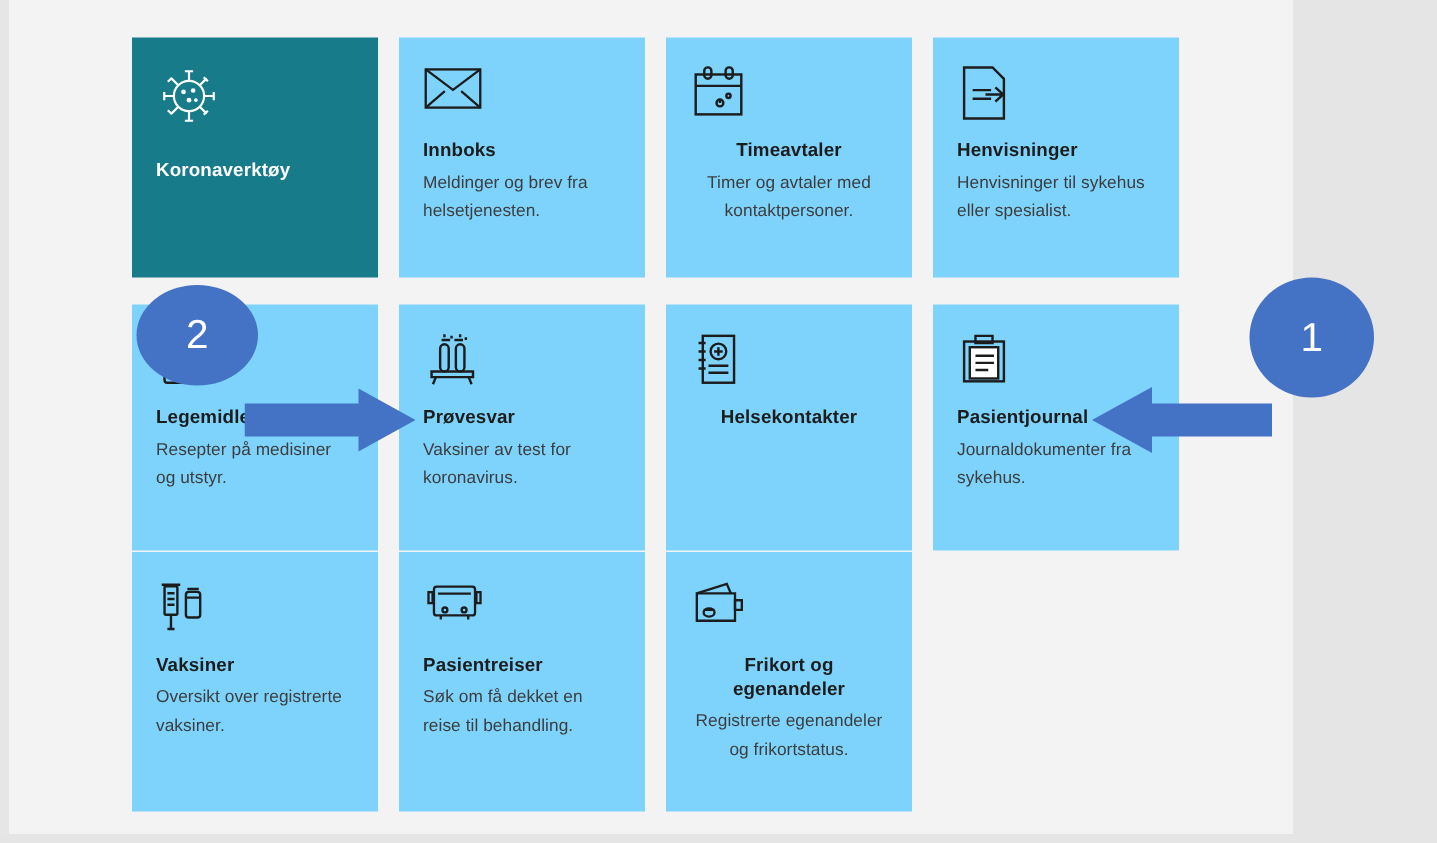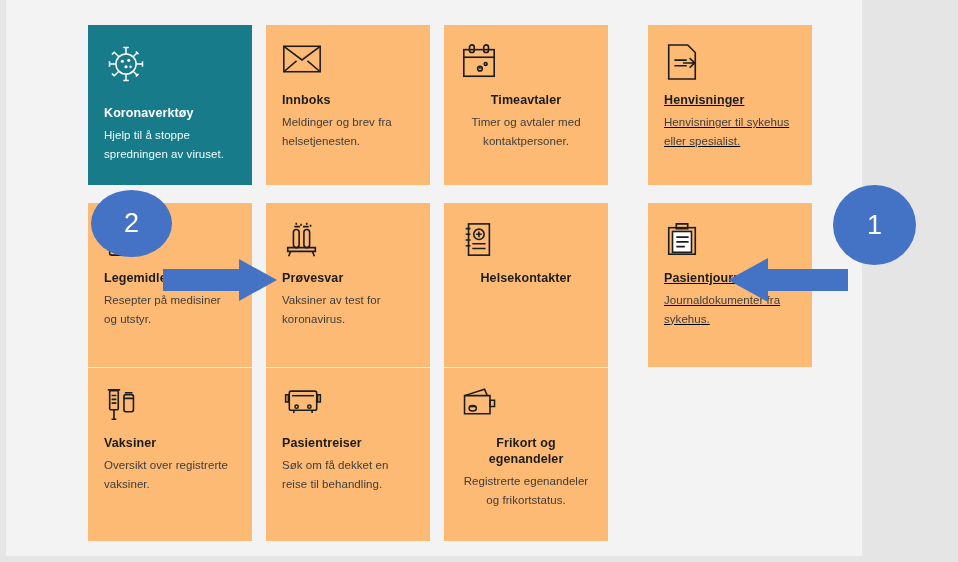--- a/index.html
+++ b/index.html
@@ -36,32 +36,32 @@
     position: absolute;
     left: 88px;
     top: 25px;
     width: 698px;
     height: 516px;
   }
 
   .card {
     position: absolute;
     width: 164px;
-    background: #fdba74;
+    background: #7dd3fc;
     box-sizing: border-box;
     padding: 0;
   }
   .card.r1 { top: 0px;   height: 160px; }
   .card.r2 { top: 178px; height: 164px; }
   .card.r3 { top: 343px; height: 173px; }
 
   .card.c1 { left: 0px; }
   .card.c2 { left: 178px; }
   .card.c3 { left: 356px; text-align: center; }
-  .card.c4 { left: 560px; text-decoration: underline; }
+  .card.c4 { left: 534px; }
 
   .card.teal {
     background: #177b8a;
   }
 
   .card-inner {
     padding: 17px 16px 0 16px;
   }
 
   .icon-box {
@@ -142,21 +142,20 @@
             <circle cx="20" cy="21" r="1.7" fill="#ffffff" stroke="none"></circle>
             <circle cx="27" cy="20" r="1.7" fill="#ffffff" stroke="none"></circle>
             <circle cx="24" cy="27" r="1.7" fill="#ffffff" stroke="none"></circle>
             <circle cx="29" cy="27" r="1.3" fill="#ffffff" stroke="none"></circle>
             <path d="M24 13V6M24 35v7M13 24H6M35 24h7M16.2 16.2l-5 -5M31.8 16.2l5 -5M16.2 31.8l-5 5M31.8 31.8l5 5"></path>
             <path d="M21 6h6M21 42h6M6 21v6M42 21v6"></path>
             <path d="M8.6 13.7l3 -3M34.7 10.3l3 3M8.6 34.3l3 3M34.7 37.7l3 -3"></path>
           </svg>
         </div>
         <div class="card-title">Koronaverktøy</div>
-        <div class="card-desc">Hjelp til å stoppe spredningen av viruset.</div>
       </div>
     </div>
 
     <div class="card r1 c2">
       <div class="card-inner">
         <div class="icon-box">
           <svg width="40" height="34" viewBox="0 0 44 34" fill="none" stroke="#1c1c1c" stroke-width="1.7">
             <rect x="2" y="3" width="40" height="28"></rect>
             <path d="M2 3l20 15L42 3"></path>
             <path d="M2 31l14 -12M42 31l-14 -12"></path>

